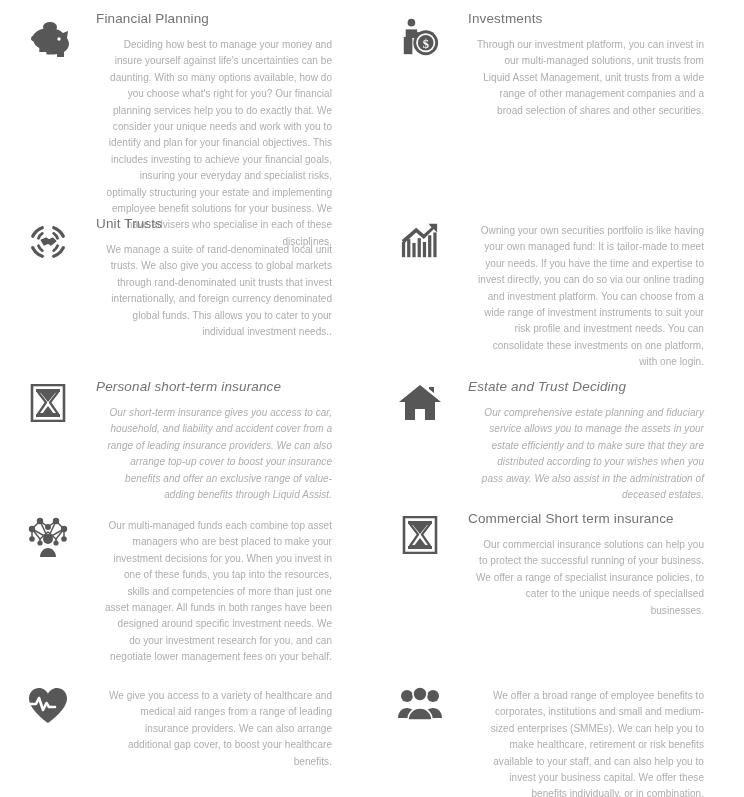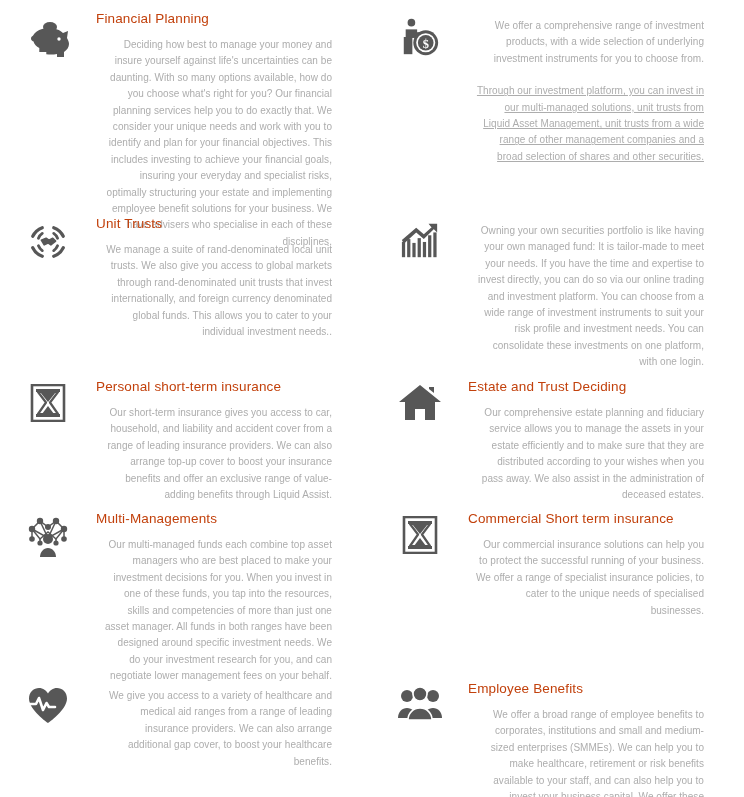--- a/index.html
+++ b/index.html
@@ -25,41 +25,41 @@
     width: 96px;
     min-width: 96px;
     padding-top: 6px;
     display: flex;
     justify-content: center;
     align-items: flex-start;
   }
   .icon-wrap svg { display: block; }
   .content { flex: 1; padding-right: 8px; }
   .svc-title {
-    color: #c2410c;
+    color: #737373;
     font-size: 13.5px;
     font-weight: 400;
     letter-spacing: 0.15px;
     line-height: 18px;
     margin: 0 0 9px 0;
   }
   .svc-para {
     color: #adadad;
     font-size: 10px;
     line-height: 16.4px;
     letter-spacing: 0.05px;
     margin: 8px;
     text-align: right;
   }
   .svc-para + .svc-para { margin-top: 16px; text-decoration: underline; }
 
   
   .r0 { height: 205px; }
   .r1 { height: 163px; }
-  .r2 { height: 132px; }
+  .r2 { height: 132px; font-style: italic; }
   .r3 { height: 170px; }
   .r4 { height: 125px; }
 </style>
 </head>
 <body>
 
 <div class="grid">
 
   <div class="row r0">
     <div class="cell">
@@ -82,21 +82,21 @@
           <path d="M7 14h12v9H7z"></path>
           <path d="M5 22h9v18H5z"></path>
           <path d="M17 17h13v5H17z"></path>
           <circle cx="28" cy="28" r="13"></circle>
           <circle cx="28" cy="28" r="10" fill="#ffffff"></circle>
           <circle cx="28" cy="28" r="8.2"></circle>
           <text x="28" y="33" font-size="13" font-family="'Liberation Serif', serif" font-weight="bold" fill="#ffffff" text-anchor="middle">$</text>
         </svg>
       </div>
       <div class="content">
-        <p class="svc-para">We offer a comprehensive range of investment products, with a wide selection of underlying investment instruments for you to choose from.</p>
+        <h3 class="svc-title">Investments</h3>
         <p class="svc-para">Through our investment platform, you can invest in our multi-managed solutions, unit trusts from Liquid Asset Management, unit trusts from a wide range of other management companies and a broad selection of shares and other securities.</p>
       </div>
     </div>
   </div>
 
   <div class="row r1">
     <div class="cell">
       <div class="icon-wrap">
         <svg width="42" height="42" viewBox="0 0 44 44" fill="none" stroke="#575757">
           <path d="M6 16a18 18 0 0 1 10-9" stroke-width="3.4" stroke-linecap="round"></path>
@@ -182,21 +182,20 @@
           <circle cx="39" cy="13" r="3.2" stroke="none"></circle>
           <circle cx="7" cy="23" r="2.8" stroke="none"></circle>
           <circle cx="39" cy="23" r="2.8" stroke="none"></circle>
           <circle cx="15" cy="27" r="2.6" stroke="none"></circle>
           <circle cx="31" cy="27" r="2.6" stroke="none"></circle>
           <circle cx="23" cy="23" r="5" stroke="none"></circle>
           <path d="M15 41c0-5 3.6-9 8-9s8 4 8 9z" stroke="none"></path>
         </svg>
       </div>
       <div class="content">
-        <h3 class="svc-title">Multi-Managements</h3>
         <p class="svc-para">Our multi-managed funds each combine top asset managers who are best placed to make your investment decisions for you. When you invest in one of these funds, you tap into the resources, skills and competencies of more than just one asset manager. All funds in both ranges have been designed around specific investment needs. We do your investment research for you, and can negotiate lower management fees on your behalf.</p>
       </div>
     </div>
     <div class="cell">
       <div class="icon-wrap">
         <svg width="36" height="38" viewBox="0 0 36 38" fill="#575757">
           <rect x="2" y="1" width="32" height="36" fill="none" stroke="#575757" stroke-width="2.6"></rect>
           <rect x="6" y="5" width="24" height="3"></rect>
           <rect x="6" y="30" width="24" height="3"></rect>
           <path d="M8 8h20l-8 10.5L28 30H8l8-11.5z" fill="none" stroke="#575757" stroke-width="2.2" stroke-linejoin="round"></path>
@@ -228,19 +227,18 @@
         <svg width="44" height="36" viewBox="0 0 44 36" fill="#575757">
           <circle cx="9" cy="10" r="6"></circle>
           <path d="M0 32c0-6 4-10 9-10s9 4 9 10z"></path>
           <circle cx="35" cy="10" r="6"></circle>
           <path d="M26 32c0-6 4-10 9-10s9 4 9 10z"></path>
           <circle cx="22" cy="8" r="7" stroke="#ffffff" stroke-width="1.6"></circle>
           <path d="M10 34c0-7 5.4-12 12-12s12 5 12 12z" stroke="#ffffff" stroke-width="1.6"></path>
         </svg>
       </div>
       <div class="content">
-        <h3 class="svc-title">Employee Benefits</h3>
         <p class="svc-para">We offer a broad range of employee benefits to corporates, institutions and small and medium-sized enterprises (SMMEs). We can help you to make healthcare, retirement or risk benefits available to your staff, and can also help you to invest your business capital. We offer these benefits individually, or in combination.</p>
       </div>
     </div>
   </div>
 
 </div>
 
 </body></html>

